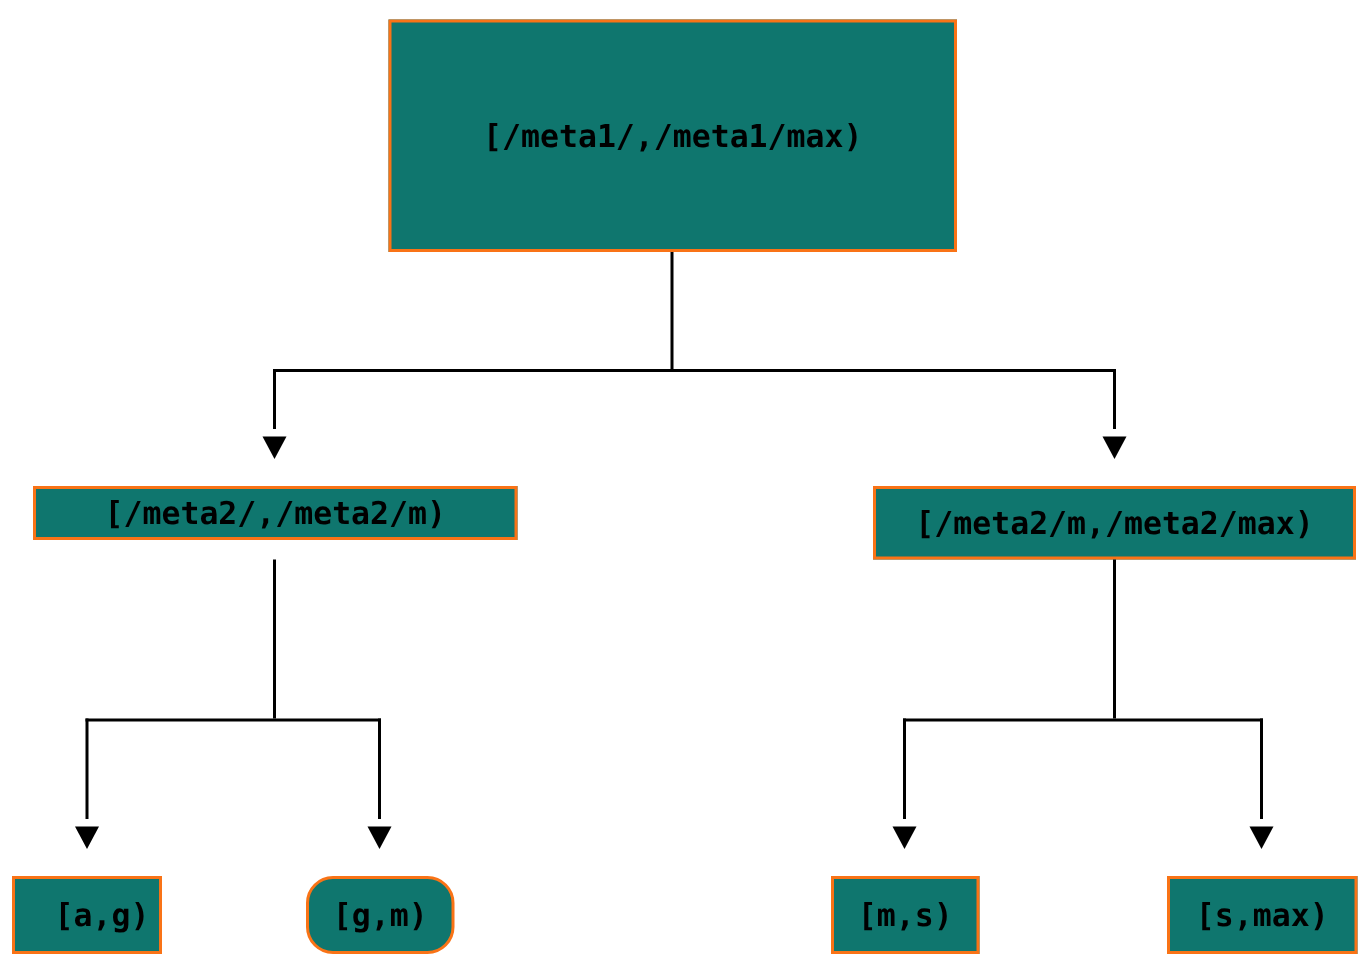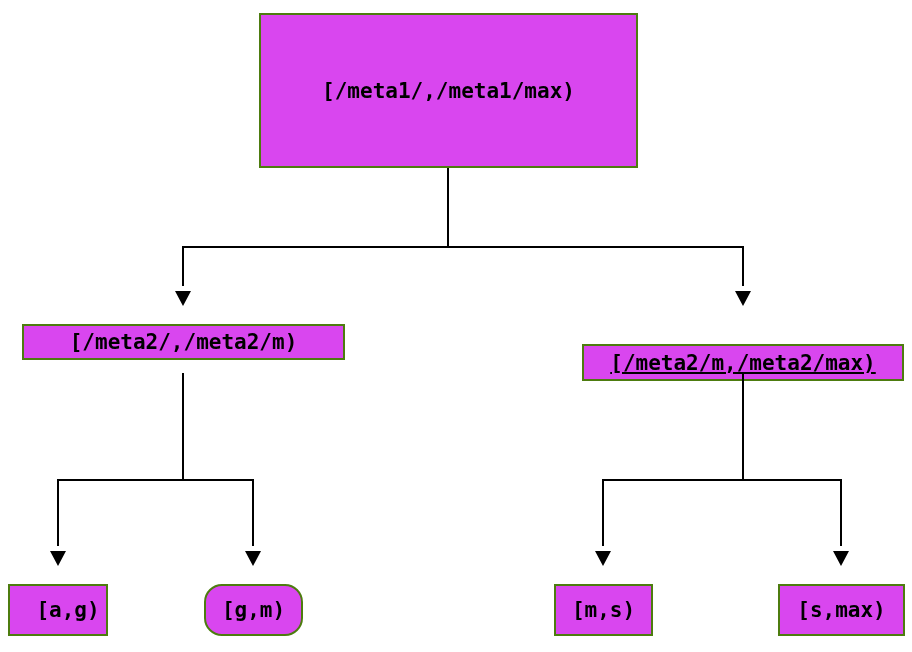--- a/index.html
+++ b/index.html
@@ -11,22 +11,22 @@
     position: relative;
     width: 912px;
     height: 652px;
     background: #ffffff;
     font-family: "DejaVu Sans Mono", "Liberation Mono", monospace;
     overflow: hidden;
   }
   .node {
     position: absolute;
     box-sizing: border-box;
-    border: 2px solid #4d7c0f;
-    background: #d946ef;
+    border: 2px solid #f97316;
+    background: #0f766e;
     display: flex;
     align-items: center;
     justify-content: center;
     font-size: 21px;
     font-weight: bold;
     color: #000000;
     white-space: nowrap;
     letter-spacing: 0;
   }
   .line {
@@ -38,21 +38,21 @@
     width: 0;
     height: 0;
     border-left: 8px solid transparent;
     border-right: 8px solid transparent;
     border-top: 15px solid #000000;
   }
 
   
   #node-root  { left: 259px; top: 13px;  width: 379px; height: 155px; }
   #node-left  { left: 22px;  top: 324px; width: 323px; height: 36px; }
-  #node-right { left: 582px; top: 344px; width: 322px; height: 37px; text-decoration: underline; }
+  #node-right { left: 582px; top: 324px; width: 322px; height: 49px; }
   #leaf-ag    { left: 8px;   top: 584px; width: 100px; height: 52px; padding-left: 20px; }
   #leaf-gm    { left: 204px; top: 584px; width: 99px;  height: 52px; border-radius: 18px; }
   #leaf-ms    { left: 554px; top: 584px; width: 99px;  height: 52px; }
   #leaf-smax  { left: 778px; top: 584px; width: 127px; height: 52px; }
 
   
   #c1-stem        { left: 447px; top: 168px; width: 2px;   height: 78px; }
   #c1-branch      { left: 182px; top: 246px; width: 562px; height: 2px; }
   #c1-drop-left   { left: 182px; top: 246px; width: 2px;   height: 40px; }
   #c1-drop-right  { left: 742px; top: 246px; width: 2px;   height: 40px; }

